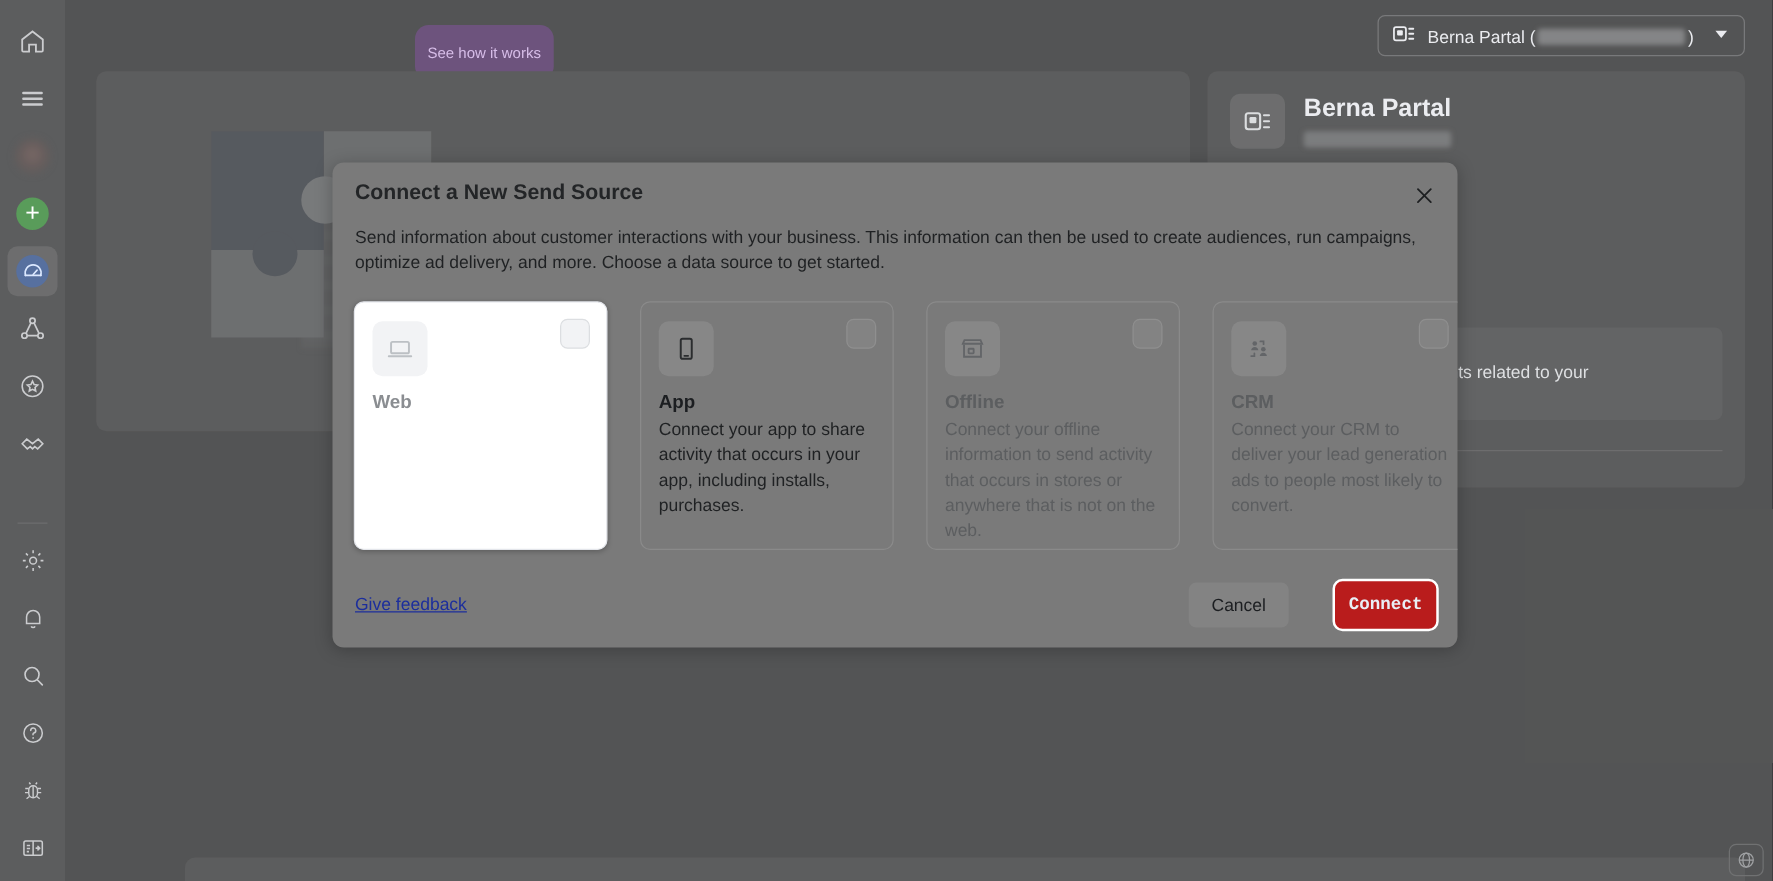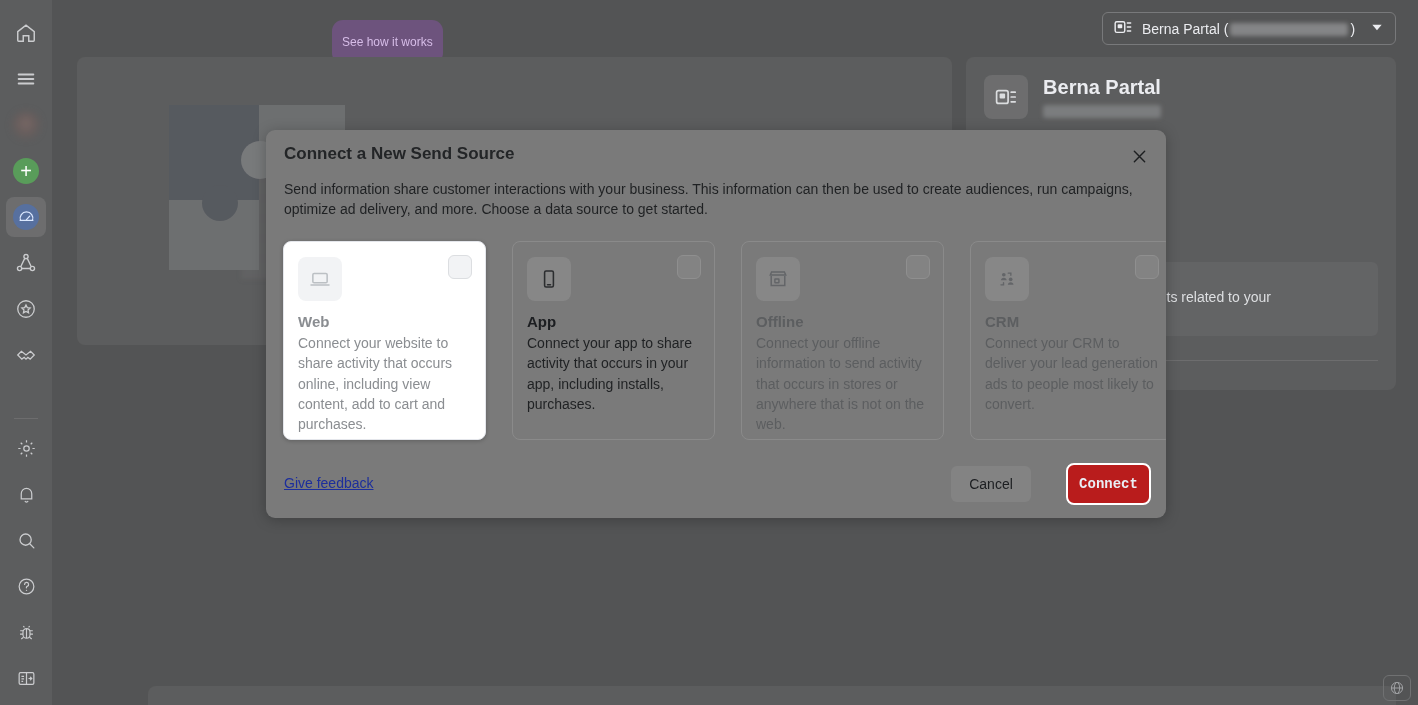--- a/index.html
+++ b/index.html
@@ -432,34 +432,33 @@
 
 <div id="scrim"></div>
 
 <div id="dialog">
   <div id="dlg-title">Connect a New Send Source</div>
   <div id="dlg-close">
     <svg width="19" height="19" viewBox="0 0 24 24" stroke="currentColor" stroke-width="1.8" stroke-linecap="round">
       <path d="M5.5 5.5l13 13M18.5 5.5l-13 13"></path>
     </svg>
   </div>
-  <div id="dlg-sub">Send information share customer interactions with your business. This information can then be used to create audiences, run campaigns, optimize ad delivery, and more. Choose a data source to get started.</div>
+  <div id="dlg-sub">Send information about customer interactions with your business. This information can then be used to create audiences, run campaigns, optimize ad delivery, and more. Choose a data source to get started.</div>
 
   <div id="cards">
 
     <div class="card hovered">
       <div class="card-icon">
         <svg width="22" height="22" viewBox="0 0 24 24" fill="none" stroke="currentColor" stroke-width="1.7">
           <rect x="4.2" y="6" width="15.6" height="10" rx="1.4"></rect>
             <path d="M2.2 18.6h19.6" stroke-linecap="round"></path>
         </svg>
       </div>
       <div class="card-check"></div>
       <div class="card-title">Web</div>
-      <div class="card-desc">Connect your website to share activity that occurs online, including view content, add to cart and purchases.</div>
     </div>
 
     <div class="card">
       <div class="card-icon">
         <svg width="22" height="22" viewBox="0 0 24 24" fill="none" stroke="currentColor" stroke-width="1.7">
           <rect x="7.2" y="3.2" width="9.6" height="17.6" rx="1.6"></rect>
             <path d="M10.4 18.2h3.2" stroke-linecap="round"></path>
         </svg>
       </div>
       <div class="card-check"></div>

